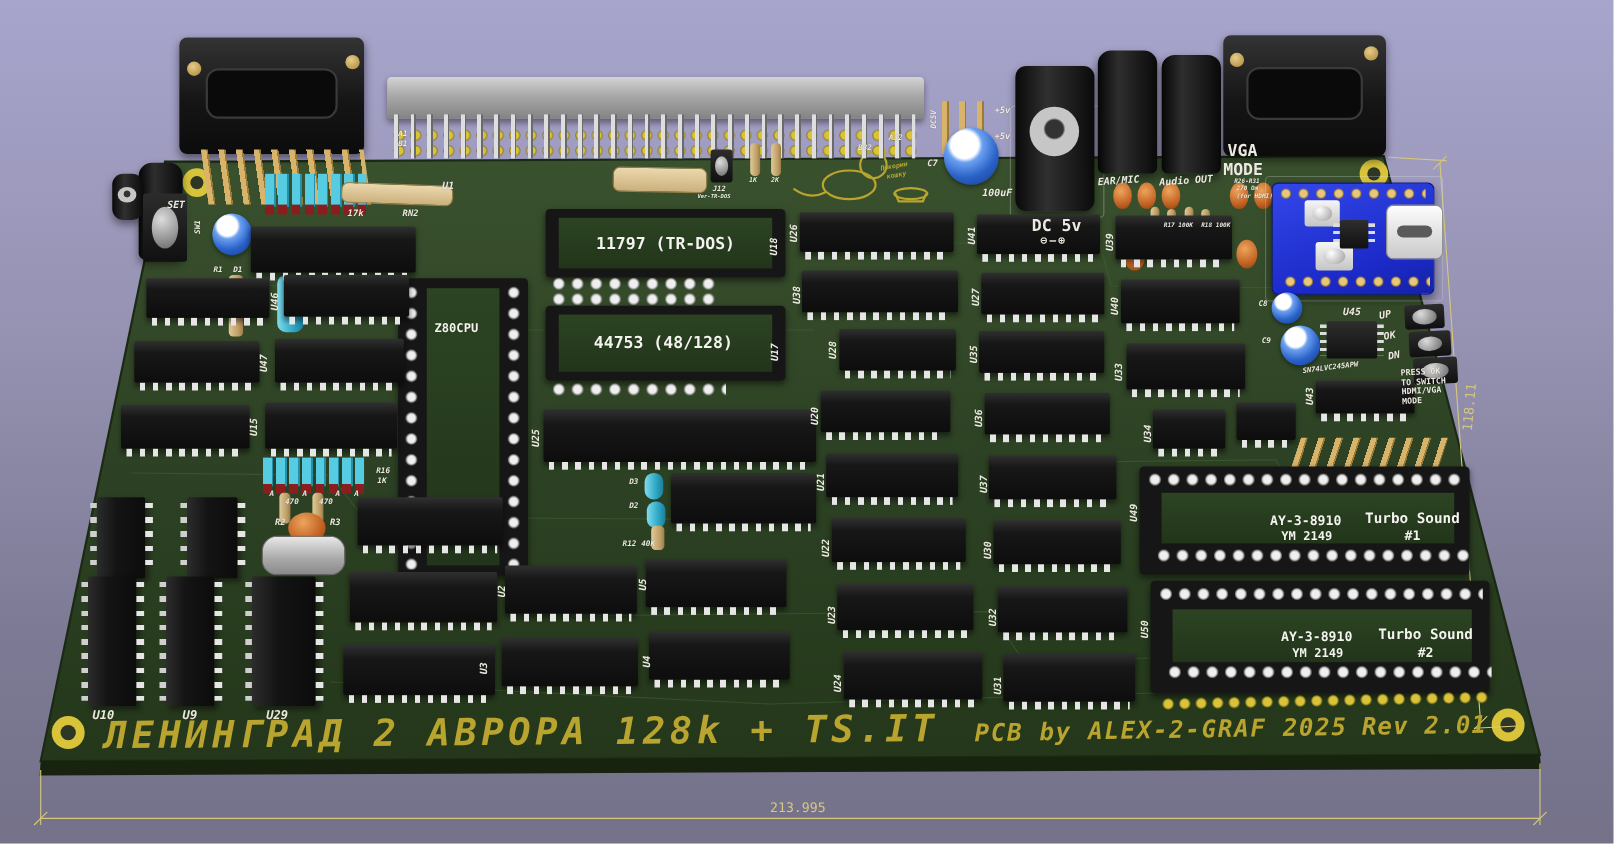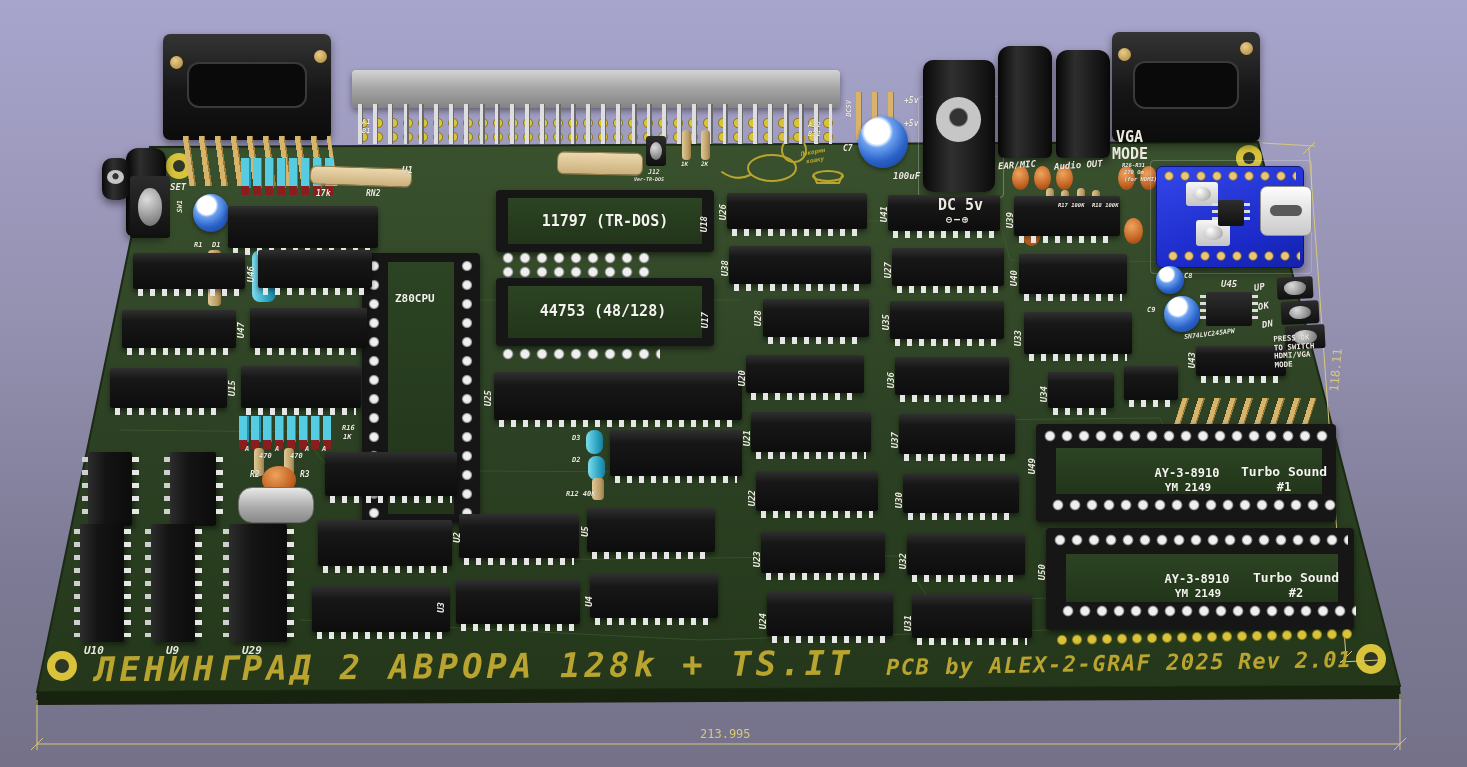--- a/index.html
+++ b/index.html
@@ -140,21 +140,21 @@
   <div class="comp nut" style="left:314px;top:50px;width:13px;height:13px"></div>
   <div class="comp goldrow" style="left:186px;top:136px;width:148px;height:50px;transform:skewX(8deg)"></div>
 
   <div class="comp edgebody" style="left:352px;top:70px;width:488px;height:38px"></div>
   <div class="comp dotrow-y" style="left:356px;top:116px;width:480px;height:13px"></div>
   <div class="comp dotrow-y" style="left:356px;top:130px;width:480px;height:13px"></div>
   <div class="comp pinsil" style="left:358px;top:104px;width:474px;height:40px"></div>
   <div class="lbl" style="left:362px;top:118px;font-size:7px">A1</div>
   <div class="lbl" style="left:362px;top:127px;font-size:7px">B1</div>
   <div class="lbl" style="left:808px;top:121px;font-size:7px">A32</div>
-  <div class="lbl" style="left:808px;top:130px;font-size:7px">B32</div>
+  <div class="lbl" style="left:780px;top:130px;font-size:7px">B32</div>
 
   <div class="comp goldrow" style="left:856px;top:92px;width:46px;height:48px"></div>
   <div class="lbl v" style="left:845px;top:100px;font-size:7px">DC5V</div>
   <div class="lbl" style="left:904px;top:96px;font-size:8px">+5v</div>
   <div class="lbl" style="left:904px;top:119px;font-size:8px">+5v</div>
   <div class="comp cap-b" style="left:858px;top:116px;width:50px;height:52px"></div>
   <div class="lbl" style="left:843px;top:144px;font-size:8px">C7</div>
   <div class="lbl" style="left:893px;top:171px;font-size:9px">100uF</div>
   <div class="comp silkbox" style="left:918px;top:96px;width:84px;height:100px;opacity:.55"></div>
   <div class="comp dcjack" style="left:923px;top:60px;width:72px;height:132px"></div>
@@ -194,21 +194,21 @@
   <div class="comp dotrow-g" style="left:1162px;top:169px;width:134px;height:15px"></div>
   <div class="comp dotrow-g" style="left:1166px;top:249px;width:134px;height:15px"></div>
   <div class="comp wtact" style="left:1186px;top:182px;width:32px;height:24px"></div>
   <div class="comp wtact" style="left:1196px;top:220px;width:34px;height:26px"></div>
   <div class="comp soic" style="left:1218px;top:200px;width:26px;height:26px"></div>
   <div class="comp usbc" style="left:1260px;top:186px;width:50px;height:48px"></div>
 
   <div class="comp jack" style="left:126px;top:148px;width:40px;height:88px"></div>
   <div class="comp dcjack" style="left:102px;top:158px;width:28px;height:42px"></div>
   <div class="comp tact" style="left:130px;top:176px;width:40px;height:62px"></div>
-  <div class="lbl" style="left:170px;top:182px;font-size:9px">SET</div>
+  <div class="lbl" style="left:152px;top:182px;font-size:9px">SET</div>
   <div class="lbl v" style="left:176px;top:200px;font-size:7px">SW1</div>
 
   <div class="comp cap-b" style="left:193px;top:194px;width:36px;height:38px"></div>
   <div class="comp cyanrow" style="left:241px;top:158px;width:92px;height:30px"></div>
   <div class="comp cyanbase" style="left:241px;top:186px;width:92px;height:9px"></div>
   <div class="comp res" style="left:208px;top:250px;width:13px;height:56px"></div>
   <div class="comp cyl-c" style="left:252px;top:250px;width:24px;height:52px"></div>
   <div class="lbl" style="left:194px;top:241px;font-size:7px">R1</div>
   <div class="lbl" style="left:212px;top:241px;font-size:7px">D1</div>
   <div class="comp rn" style="left:310px;top:167px;width:100px;height:17px;transform:rotate(2deg)"></div>
@@ -348,21 +348,21 @@
   <div class="comp chip" style="left:1124px;top:366px;width:54px;height:34px"></div>
   <div class="comp chip" style="left:1196px;top:346px;width:90px;height:30px"></div>
   <div class="lbl v" style="left:1005px;top:212px">U39</div>
   <div class="lbl v" style="left:1009px;top:270px">U40</div>
   <div class="lbl v" style="left:1013px;top:330px">U33</div>
   <div class="lbl v" style="left:1039px;top:386px">U34</div>
   <div class="lbl v" style="left:1187px;top:352px">U43</div>
 
   <div class="comp cap-b" style="left:1156px;top:266px;width:28px;height:28px"></div>
   <div class="comp cap-b" style="left:1164px;top:296px;width:36px;height:36px"></div>
-  <div class="lbl" style="left:1184px;top:272px;font-size:7px">C8</div>
+  <div class="lbl" style="left:1144px;top:272px;font-size:7px">C8</div>
   <div class="lbl" style="left:1147px;top:306px;font-size:7px">C9</div>
   <div class="comp soic" style="left:1206px;top:292px;width:46px;height:34px"></div>
   <div class="lbl" style="left:1221px;top:279px">U45</div>
   <div class="lbl" style="left:1184px;top:330px;font-size:6.5px;transform:rotate(-7deg)">SN74LVC245APW</div>
   <div class="comp tact" style="left:1277px;top:277px;width:36px;height:22px;transform:rotate(-3deg)"></div>
   <div class="comp tact" style="left:1281px;top:301px;width:38px;height:23px;transform:rotate(-3deg)"></div>
   <div class="comp tact" style="left:1285px;top:325px;width:40px;height:24px;transform:rotate(-3deg)"></div>
   <div class="lbl" style="left:1254px;top:282px;transform:rotate(-10deg)">UP</div>
   <div class="lbl" style="left:1258px;top:301px;transform:rotate(-10deg)">OK</div>
   <div class="lbl" style="left:1262px;top:319px;transform:rotate(-10deg)">DN</div>

